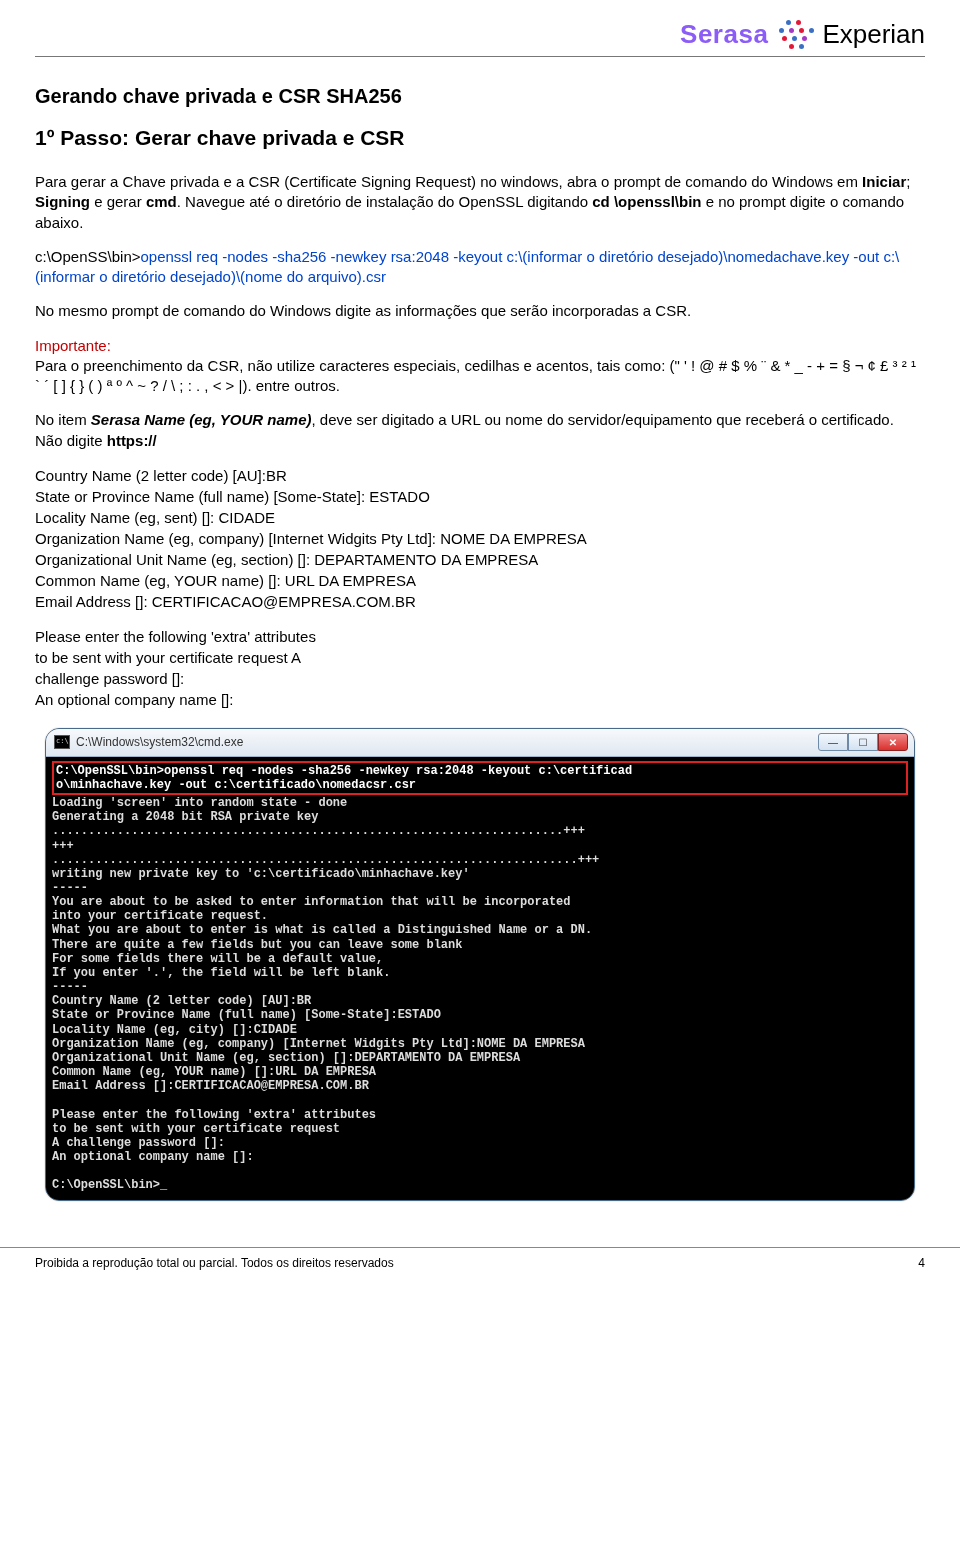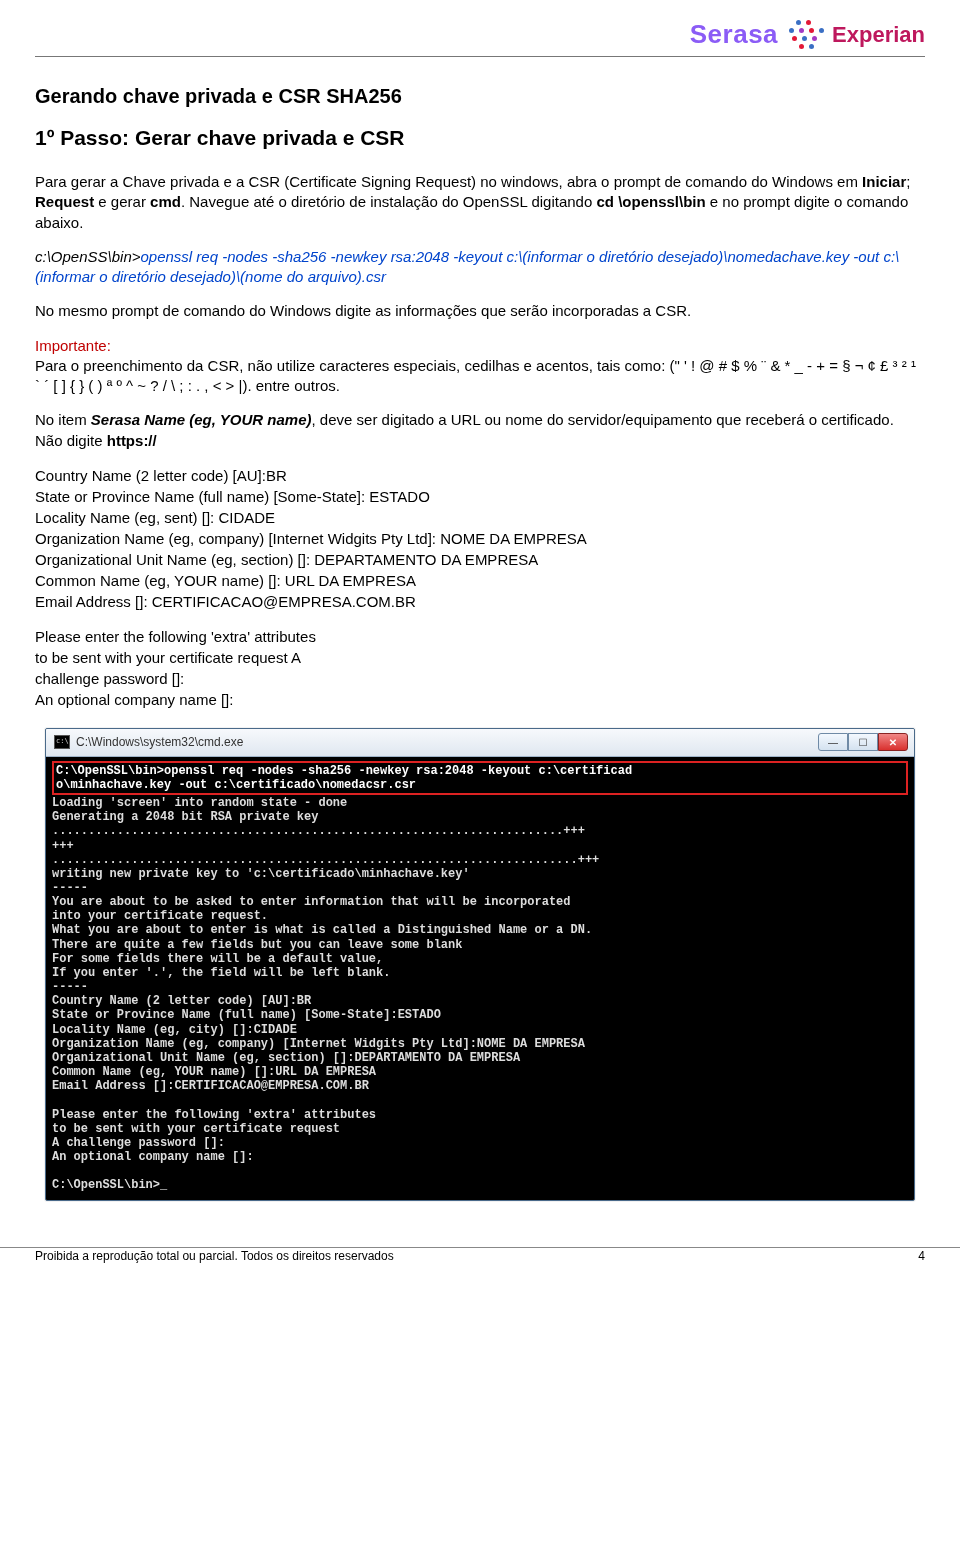--- a/index.html
+++ b/index.html
@@ -4,43 +4,43 @@
 <style>
   * { margin:0; padding:0; box-sizing:border-box; }
   body { font-family: Arial, Helvetica, sans-serif; width:960px; background:#fff; color:#000; }
   .page { padding: 15px 35px 0 35px; }
   .header-bar { display:flex; justify-content:flex-end; align-items:center; padding:4px 0 6px 0; border-bottom:1px solid #777; margin-bottom:28px; }
   .logo { display:flex; align-items:center; gap:6px; }
   .logo-serasa { font-family:"Trebuchet MS", Arial, sans-serif; font-weight:600; color:#8b5cf6; font-size:26px; letter-spacing:0.5px; }
   .logo-dots { display:inline-block; width:42px; height:30px; position:relative; }
   .logo-dots span { position:absolute; width:5px; height:5px; border-radius:50%; }
   .d1{background:#3a6fc4;top:0;left:12px}.d2{background:#e31837;top:0;left:22px}.d3{background:#3a6fc4;top:8px;left:5px}.d4{background:#a23ac4;top:8px;left:15px}.d5{background:#e31837;top:8px;left:25px}.d6{background:#3a6fc4;top:8px;left:35px}.d7{background:#e31837;top:16px;left:8px}.d8{background:#3a6fc4;top:16px;left:18px}.d9{background:#a23ac4;top:16px;left:28px}.d10{background:#e31837;top:24px;left:15px}.d11{background:#3a6fc4;top:24px;left:25px}
-  .logo-experian { font-family:"Trebuchet MS", Arial, sans-serif; font-weight:700; color:#be185d; font-size:22px; }
+  .logo-experian { font-family:"Trebuchet MS", Arial, sans-serif; font-weight:400; color:#000000; font-size:26px; }
   .content { font-size:15px; }
   h1 { font-size:20px; font-weight:bold; margin-bottom:18px;margin-top:27px; }
   h2 { font-size:21px; font-weight:bold; margin-bottom:22px; }
   p { margin-bottom:14px; line-height:1.35; }
-  .mono { font-family:inherit;font-style:italic; }
+  .mono { font-family:inherit; }
   .blue { color:#0044cc; }
   .red { color:#c00000;margin-top:48px; }
   .csr-fields { margin-bottom:14px; line-height:1.4; }
   .extra-attrs { margin-bottom:18px; line-height:1.4; }
-  .terminal-wrap { margin: 6px 10px 0 10px; border:1px solid #4a6a8a; border-radius:2px; overflow:hidden; background:#a3a3a3; padding:0; box-shadow:0 0 0 1px rgba(0,0,0,0.05); }
+  .terminal-wrap { margin: 6px 10px 0 10px; border:1px solid #4a6a8a; border-radius:14px; overflow:hidden; background:#a3a3a3; padding:0; box-shadow:0 0 0 1px rgba(0,0,0,0.05); }
   .term-title { display:flex; align-items:center; justify-content:space-between; background:linear-gradient(#f7f9fc,#dfe7f0); height:28px; padding:0 6px 0 8px; border-bottom:1px solid #9fb4c9; font-size:12px; color:#333; }
   .term-title-left { display:flex; align-items:center; gap:6px; }
   .term-cmd-icon { width:16px; height:14px; background:#000; border:1px solid #555; display:inline-block; position:relative; }
   .term-cmd-icon::after{content:"c:\\"; color:#ccc; font-size:7px; position:absolute; top:1px; left:1px; font-family:monospace;}
   .win-btns { display:flex; gap:0; }
   .win-btn { width:30px; height:18px; border:1px solid #6f8aa6; background:linear-gradient(#f3f8fe,#d4e2f0); font-size:10px; display:flex; align-items:center; justify-content:center; font-family:Arial,sans-serif; }
   .win-btn.min{border-radius:3px 0 0 3px;}
   .win-btn.max{}
   .win-btn.close{ background:linear-gradient(#f08787,#d9302e); color:#fff; border-color:#8a2424; border-radius:0 3px 3px 0; font-weight:bold; }
   .term-body { background:#000; color:#ddd; font-family:"Courier New",monospace; font-size:12px; padding:4px 6px 8px 6px; line-height:1.18; white-space:pre; overflow:hidden; font-weight:bold; }
   .term-highlight { border:2px solid #d22; padding:1px 2px; display:block; margin-bottom:1px; color:#fff; }
-  .footer { margin-top:46px; border-top:1px solid #888; padding:1px 35px; font-size:12px; display:flex; justify-content:space-between; }
+  .footer { margin-top:46px; border-top:1px solid #888; padding:8px 35px; font-size:12px; display:flex; justify-content:space-between; }
 </style>
 </head>
 <body>
 
 <div class="page">
   <div class="header-bar">
     <div class="logo">
       <span class="logo-serasa">Serasa</span>
       <span class="logo-dots">
         <span class="d1"></span>
@@ -57,21 +57,21 @@
       </span>
       <span class="logo-experian">Experian</span>
     </div>
   </div>
 
   <div class="content">
     <h1>Gerando chave privada e CSR SHA256</h1>
     <h2>1º Passo: Gerar chave privada e CSR</h2>
 
     <p>
-      <span>Para gerar a Chave privada e a CSR (Certificate Signing Request) no windows, abra o prompt de comando do Windows em </span><b>Iniciar</b><span>; </span><b>Request</b><span> e gerar </span><b>cmd</b><span>. Navegue até o diretório de instalação do OpenSSL digitando </span><b>cd \openssl\bin</b><span> e no prompt digite o comando abaixo.</span>
+      <span>Para gerar a Chave privada e a CSR (Certificate Signing Request) no windows, abra o prompt de comando do Windows em </span><b>Iniciar</b><span>; </span><b>Signing</b><span> e gerar </span><b>cmd</b><span>. Navegue até o diretório de instalação do OpenSSL digitando </span><b>cd \openssl\bin</b><span> e no prompt digite o comando abaixo.</span>
     </p>
 
     <p class="mono">
       <span>c:\OpenSS\bin&gt;</span><span class="blue">openssl req -nodes -sha256 -newkey rsa:2048 -keyout c:\(informar o diretório desejado)\nomedachave.key -out c:\(informar o diretório desejado)\(nome do arquivo).csr</span>
     </p>
 
     <p>No mesmo prompt de comando do Windows digite as informações que serão incorporadas a CSR.</p>
 
     <p>
       <span class="red">Importante:</span><br>

